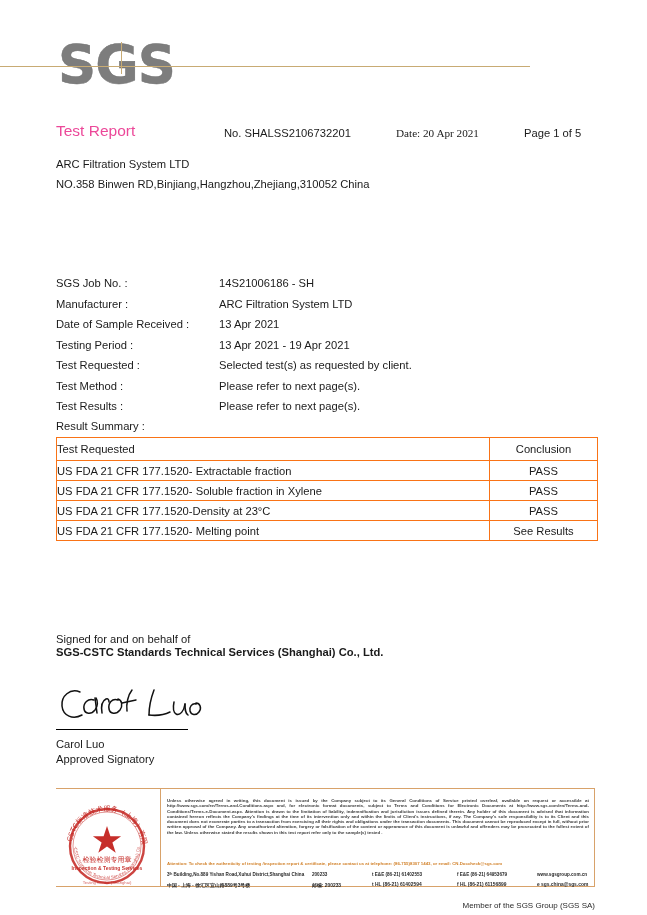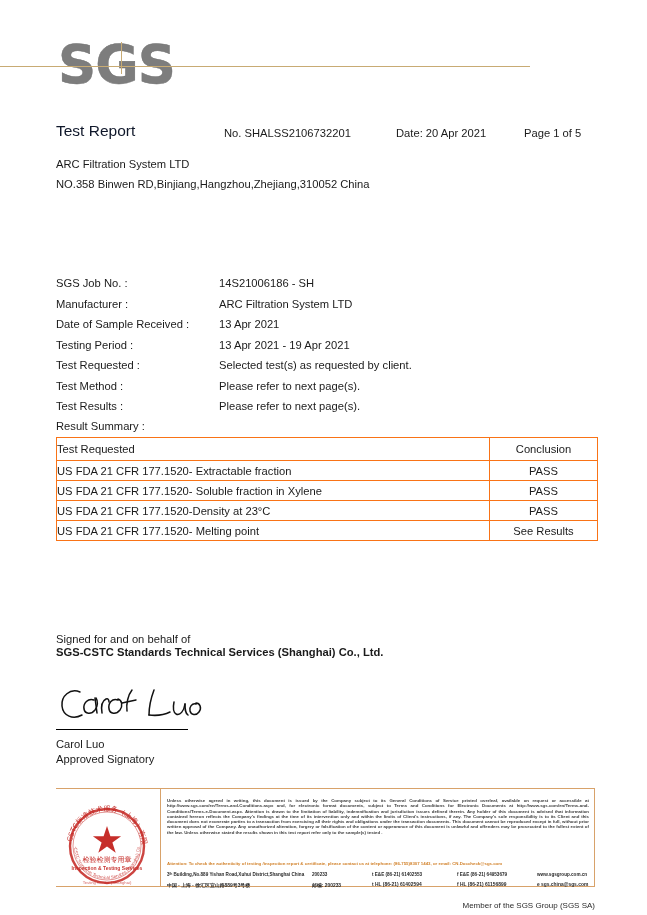--- a/index.html
+++ b/index.html
@@ -62,33 +62,34 @@
     left: 56px;
     top: 124px;
     width: 540px;
     height: 22px;
   }
   .report-title {
     position: absolute;
     left: 0;
     top: -2px;
     font-size: 15.5px;
-    color: #0f172a;
+    color: #ec4899;
   }
   .report-no {
     position: absolute;
     left: 168px;
     top: 3px;
     font-size: 11.2px;
   }
   .report-date {
     position: absolute;
     left: 340px;
     top: 3px;
     font-size: 11.2px;
+    font-family: Liberation Serif, serif;
   }
   .report-page {
     position: absolute;
     left: 468px;
     top: 3px;
     font-size: 11.2px;
   }
 
   
   .client-name {

